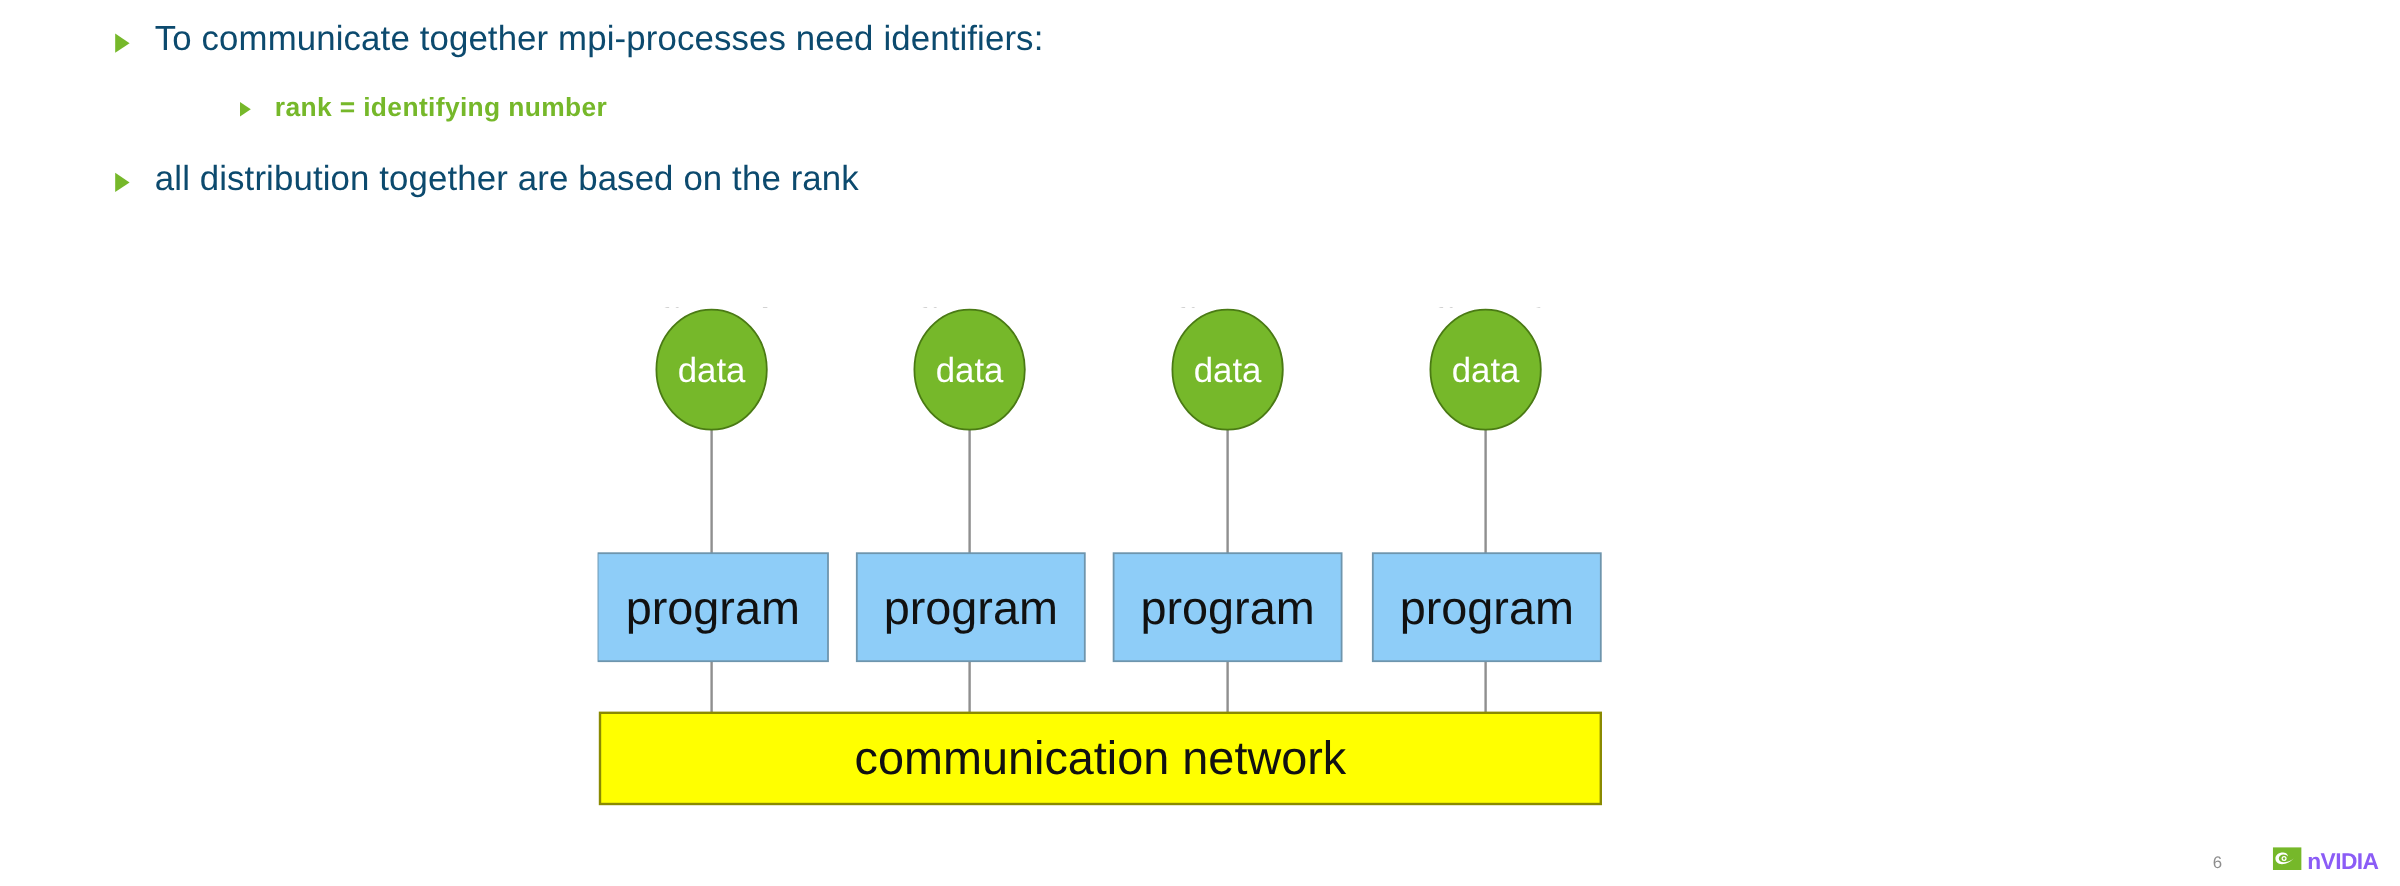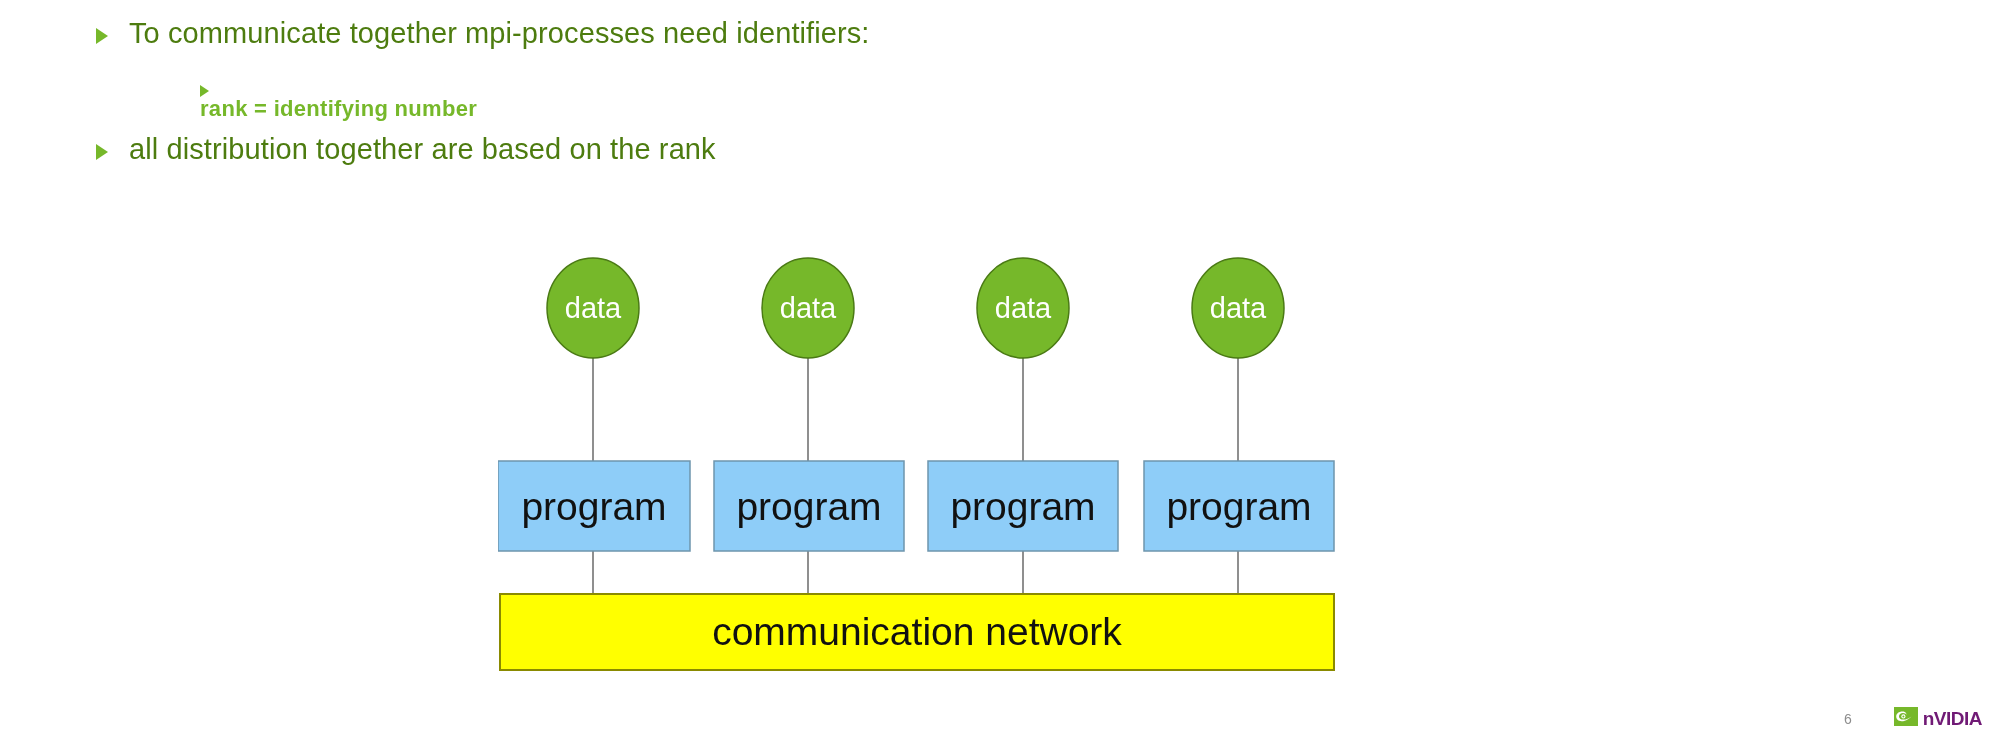--- a/index.html
+++ b/index.html
@@ -21,21 +21,21 @@
     left: 0;
     top: 0;
     width: 1400px;
   }
   .bullet-row {
     display: flex;
     align-items: flex-start;
     position: absolute;
   }
   .bullet-l1 { left: 96px; top: 18px; }
-  .bullet-l2 { left: 200px; top: 78px; flex-direction: column; }
+  .bullet-l2 { left: 200px; top: 78px; }
   .bullet-l3 { left: 96px; top: 134px; }
 
   .tri {
     width: 0;
     height: 0;
     flex: none;
     border-style: solid;
     border-color: transparent transparent transparent #76b82a;
   }
   .tri-lg {
@@ -44,21 +44,21 @@
     margin-right: 21px;
   }
   .tri-sm {
     border-width: 6px 0 6px 9px;
     margin-top: 7px;
     margin-right: 20px;
   }
 
   .b-text-l1 {
     font-size: 29px;
-    color: #4d7c0f;
+    color: #0c4a6e;
     line-height: 1.1;
     letter-spacing: 0.1px;
     white-space: nowrap;
   }
   .b-text-l2 {
     font-size: 22px;
     color: #76b82a;
     font-weight: bold;
     line-height: 1.1;
     letter-spacing: 0.3px;
@@ -116,21 +116,21 @@
   }
   .nvidia-logo {
     display: flex;
     align-items: center;
     gap: 5px;
   }
   .nv-wordmark {
     font-family: "Liberation Sans", sans-serif;
     font-size: 19px;
     font-weight: bold;
-    color: #701a75;
+    color: #8b5cf6;
     letter-spacing: -0.5px;
     line-height: 1;
   }
 </style>
 </head>
 <body>
 
 <div class="bullets">
 
   <div class="bullet-row bullet-l1">

